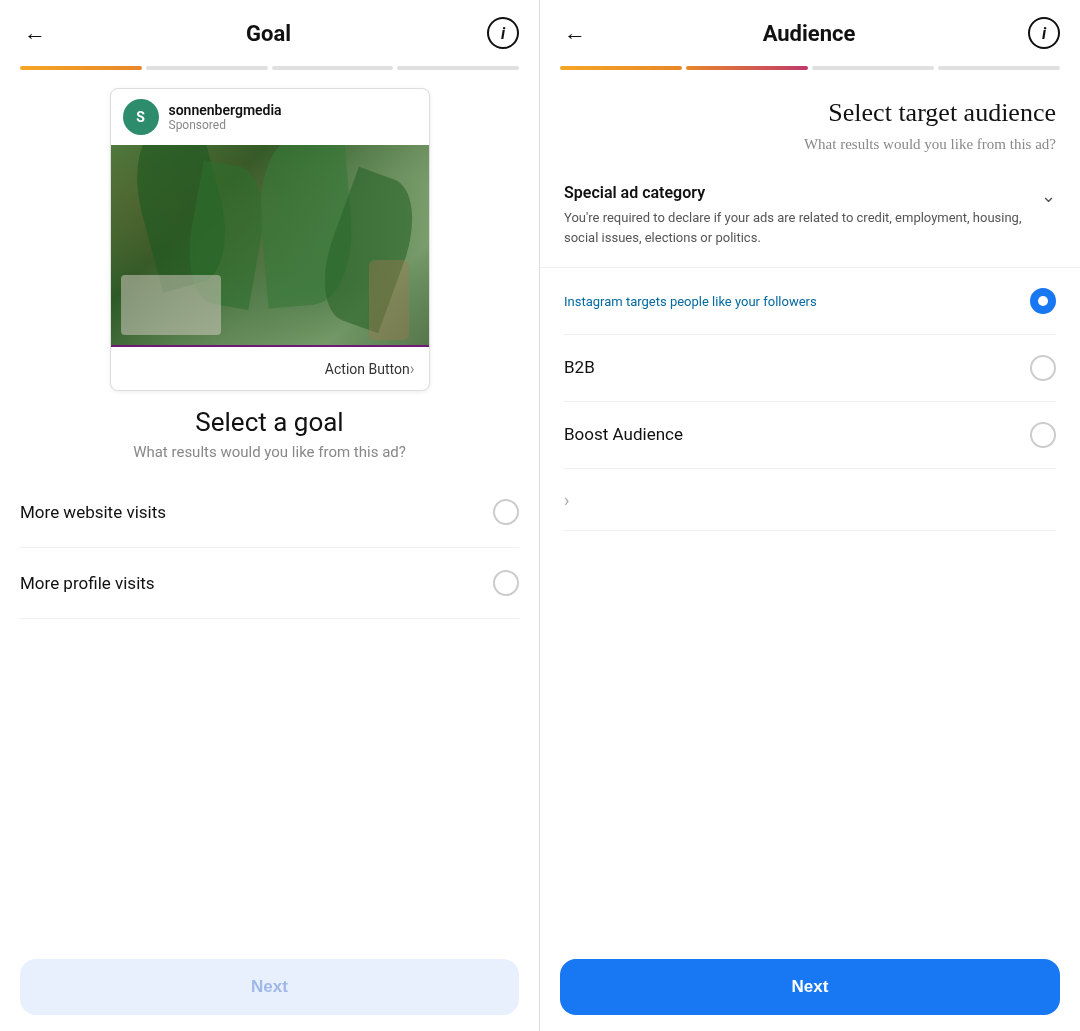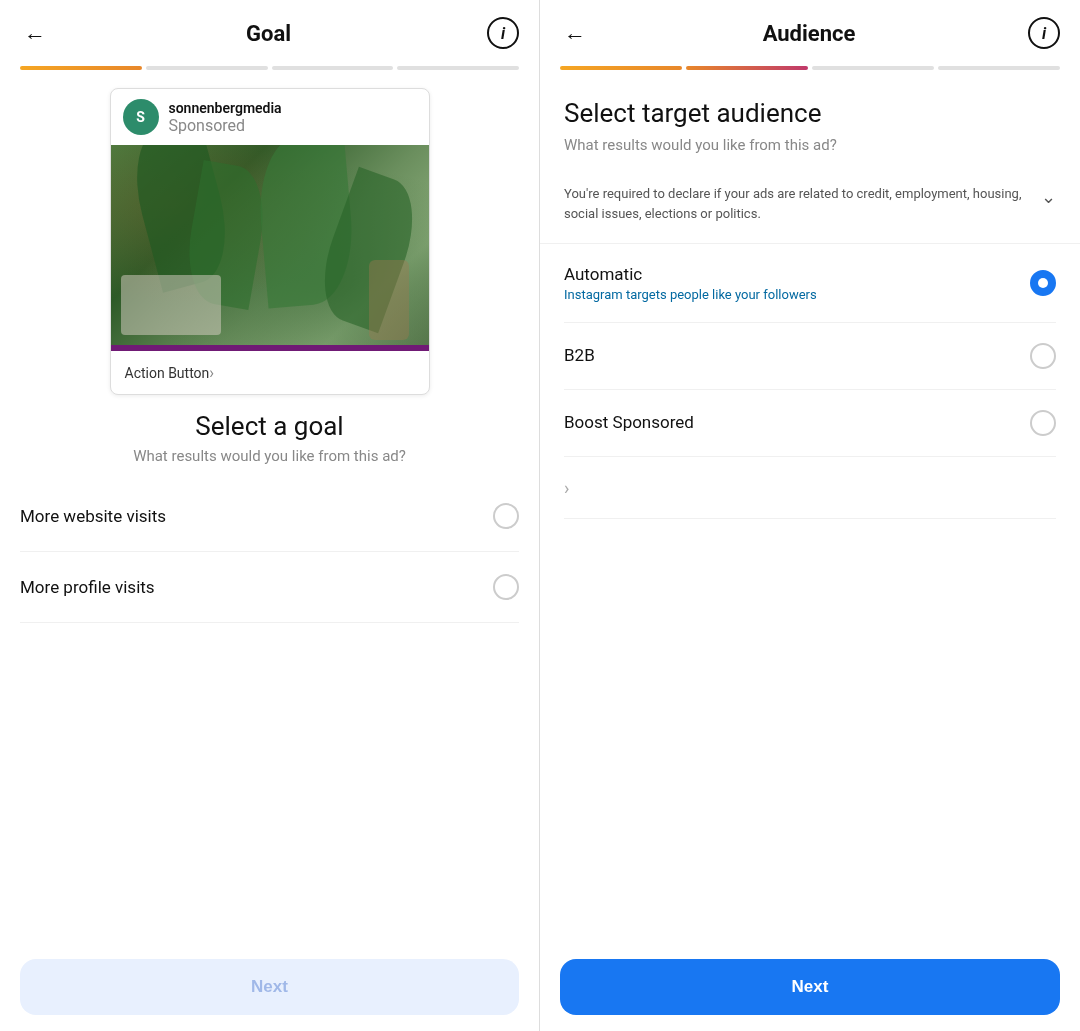--- a/index.html
+++ b/index.html
@@ -119,43 +119,43 @@
       font-size: 14px;
       font-weight: bold;
       flex-shrink: 0;
     }
     .ad-name {
       font-size: 14px;
       font-weight: 600;
       color: #111;
     }
     .ad-sponsored {
-      font-size: 16px;
+      font-size: 12px;
       color: #888;
     }
     .ad-image {
       width: 100%;
       height: 200px;
       background: linear-gradient(135deg, #4a7c3f 0%, #2d5a27 30%, #6b8f5e 60%, #8aab7a 80%, #5c7a50 100%);
       position: relative;
       overflow: hidden;
     }
     .ad-image-overlay {
       position: absolute;
       inset: 0;
       background: 
         radial-gradient(ellipse at 20% 30%, rgba(139,90,43,0.3) 0%, transparent 50%),
         radial-gradient(ellipse at 70% 70%, rgba(34,85,34,0.4) 0%, transparent 60%);
     }
     .ad-action-row {
       display: flex;
       align-items: center;
-      justify-content: flex-start;
+      justify-content: flex-end;
       padding: 12px 14px;
-      border-top: 6px solid #701a75;
+      border-top: 2px solid #701a75;
     }
     .ad-action-label {
       font-size: 14px;
       color: #333;
     }
     .ad-action-chevron {
       font-size: 16px;
       color: #888;
     }
 
@@ -233,21 +233,22 @@
       color: #a0b8e8;
     }
     .next-btn.active {
       background: #1877f2;
       color: #fff;
     }
 
     
     .audience-title-section {
       padding: 20px 24px 10px;
-      text-align: left;
+      text-align: right;
+      font-family: Liberation Serif, serif;
     }
     .audience-title {
       font-size: 26px;
       color: #111;
       font-weight: 400;
       margin-bottom: 8px;
     }
     .audience-subtitle {
       font-size: 15px;
       color: #888;
@@ -396,51 +397,51 @@
   </div>
 
   <div class="audience-title-section">
     <div class="audience-title">Select target audience</div>
     <div class="audience-subtitle">What results would you like from this ad?</div>
   </div>
 
   <div class="special-ad-section">
     <div class="special-ad-header">
       <div>
+        <div class="special-ad-title">Special ad category</div>
         <div class="special-ad-desc">You're required to declare if your ads are related to credit, employment, housing, social issues, elections or politics.</div>
       </div>
       <span class="chevron-down">⌄</span>
     </div>
   </div>
 
   <div class="audience-options">
 
     <div class="audience-option">
       <div class="audience-option-text">
-        <div class="opt-name">Automatic</div>
         <div class="opt-sub">Instagram targets people like your followers</div>
       </div>
       <div class="audience-option-right">
         <div class="radio-circle selected"></div>
       </div>
     </div>
 
     <div class="audience-option">
       <div class="audience-option-text">
         <div class="opt-name">B2B</div>
       </div>
       <div class="audience-option-right">
         <div class="radio-circle"></div>
       </div>
     </div>
 
 
     <div class="audience-option">
       <div class="audience-option-text">
-        <div class="opt-name">Boost Sponsored</div>
+        <div class="opt-name">Boost Audience</div>
       </div>
       <div class="audience-option-right">
         <div class="radio-circle"></div>
       </div>
     </div>
 
     <div class="audience-option">
       <div class="audience-option-right">
         <span class="create-own-chevron">›</span>
       </div>

